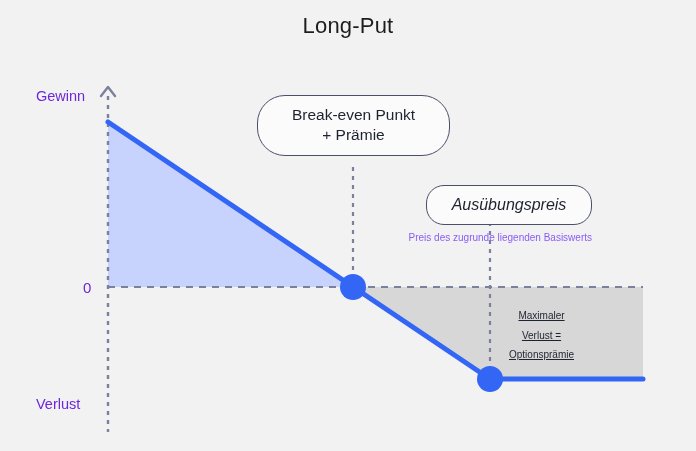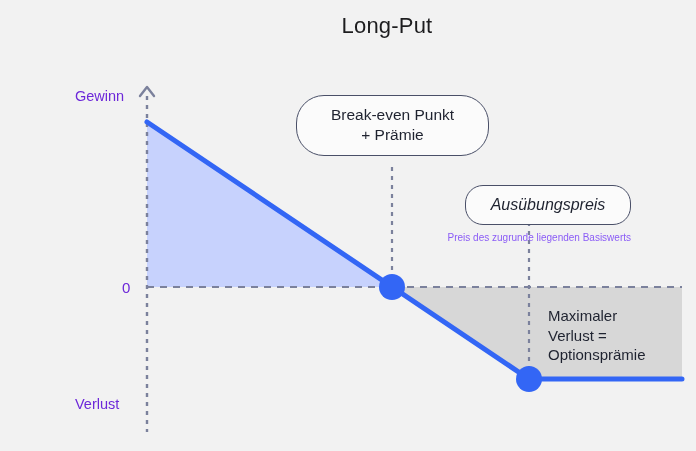--- a/index.html
+++ b/index.html
@@ -11,21 +11,20 @@
     height: 451px;
     background: #f2f2f2;
     font-family: "Liberation Sans", sans-serif;
     overflow: hidden;
   }
   #stage {
     position: relative;
     width: 640px;
     height: 451px;
     background: #f2f2f2;
-    margin-left: 39px;
   }
   #plot-svg {
     position: absolute;
     left: 0;
     top: 0;
     width: 696px;
     height: 451px;
   }
   .chart-title {
     position: absolute;
@@ -86,24 +85,25 @@
     right: 48px;
     top: 230px;
     text-align: right;
     font-size: 10px;
     line-height: 16.5px;
     color: #8b5cf6;
   }
   #annot-maxloss {
     left: 509px;
     top: 306px;
-    text-align: left;
-    font-size: 15px;
+    text-align: center;
+    font-size: 10px;
     line-height: 19.5px;
     color: #1f2330;
+    text-decoration: underline;
   }
 </style>
 </head>
 <body>
 
 <div id="stage">
 
   <div class="chart-title">Long-Put</div>
 
   <svg id="plot-svg" viewBox="0 0 696 451">

